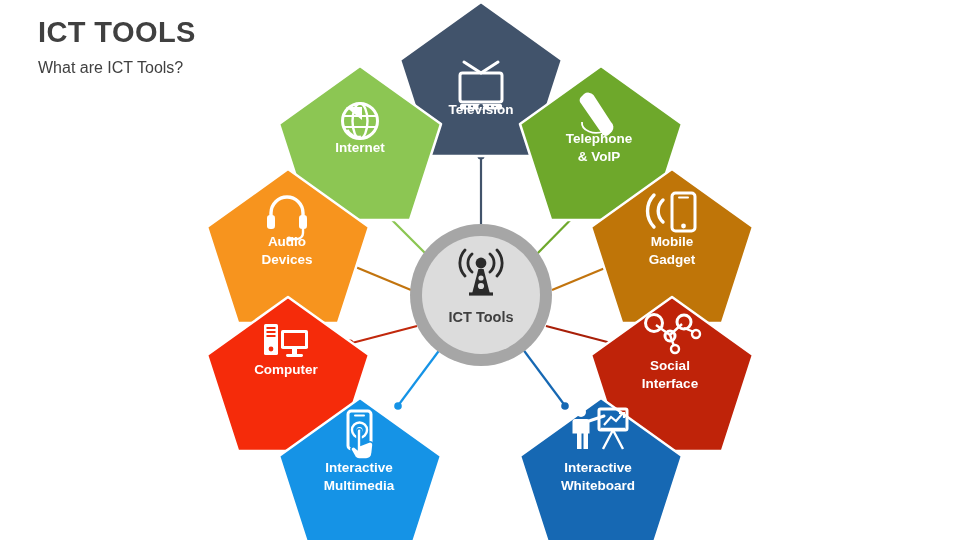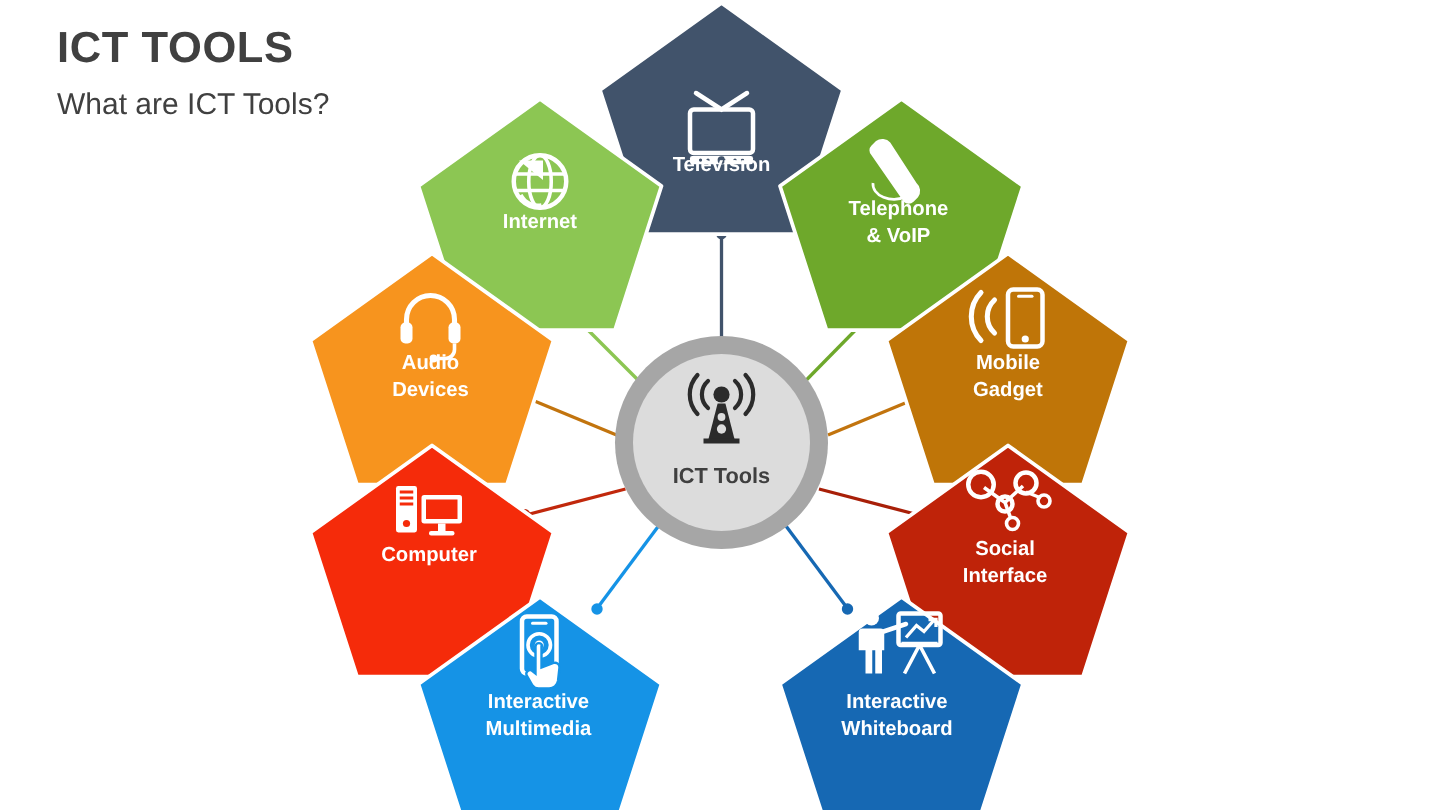--- a/index.html
+++ b/index.html
@@ -27,21 +27,21 @@
   }
   #page-title {
     font-size: 29px;
     font-weight: bold;
     color: #404040;
     letter-spacing: 0.4px;
     margin: 0;
     line-height: 1.15;
   }
   #page-subtitle {
-    font-size: 20px;
+    font-size: 16px;
     color: #404040;
     margin: 9px 0 0 0;
     line-height: 1.2;
   }
   #diagram {
     position: absolute;
     left: 0;
     top: 0;
   }
   .node-label {

